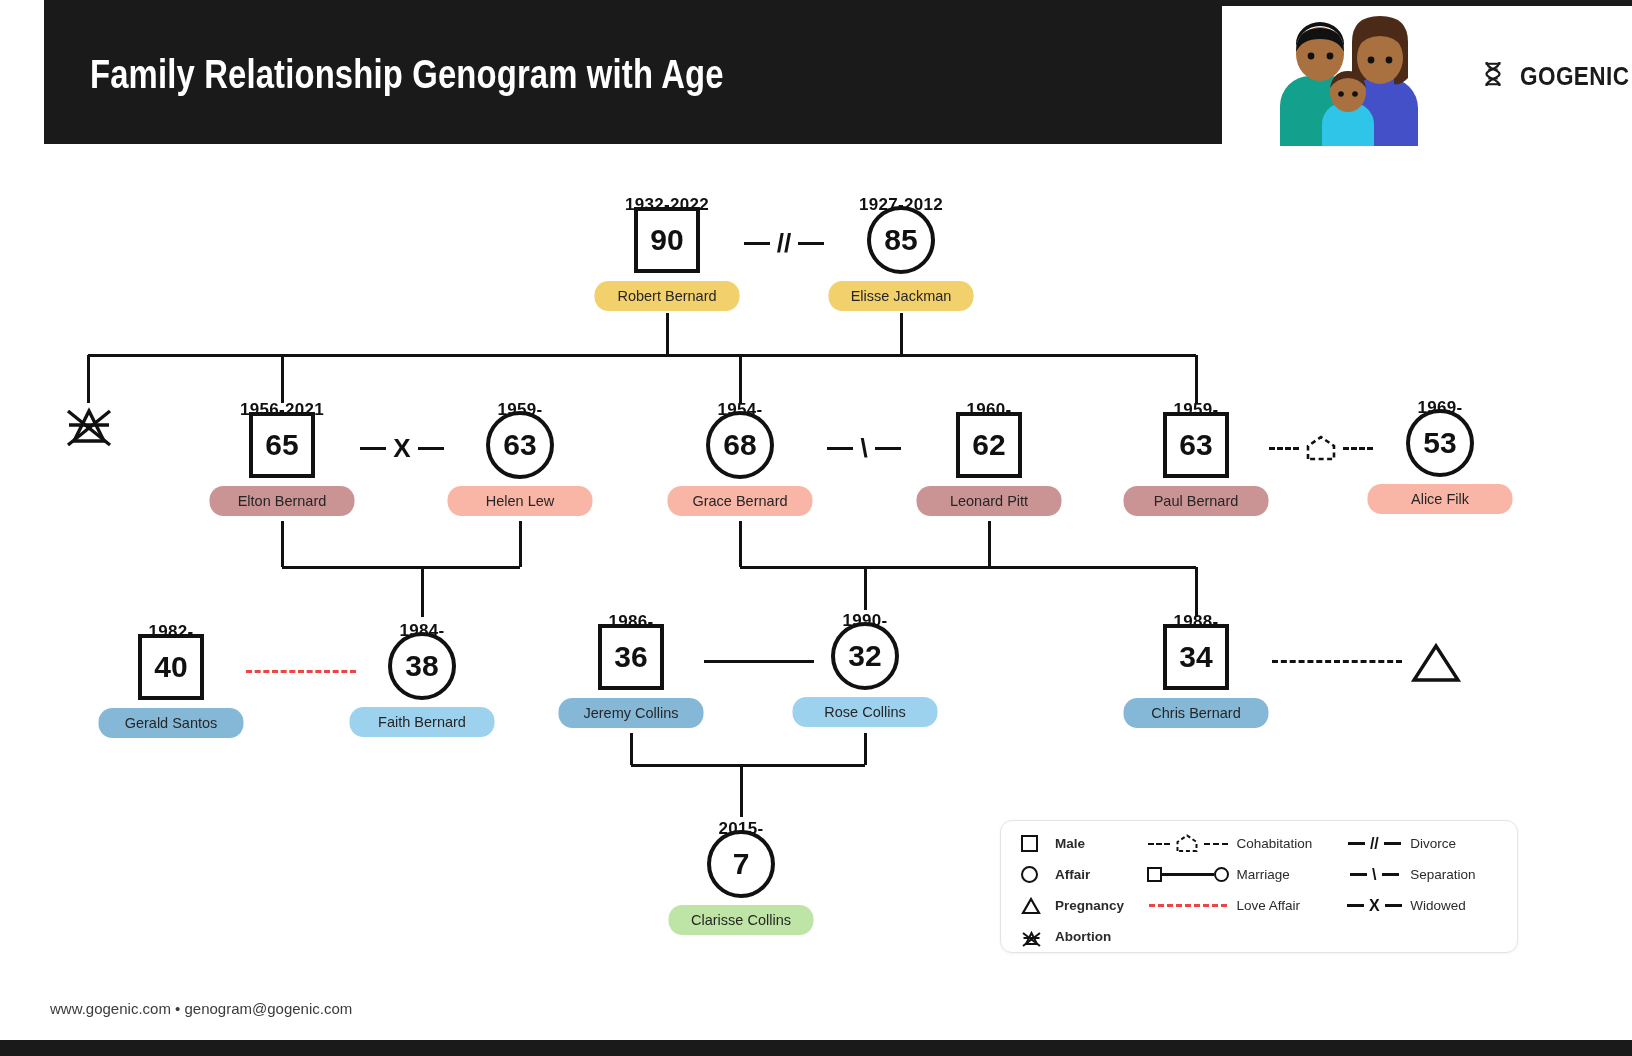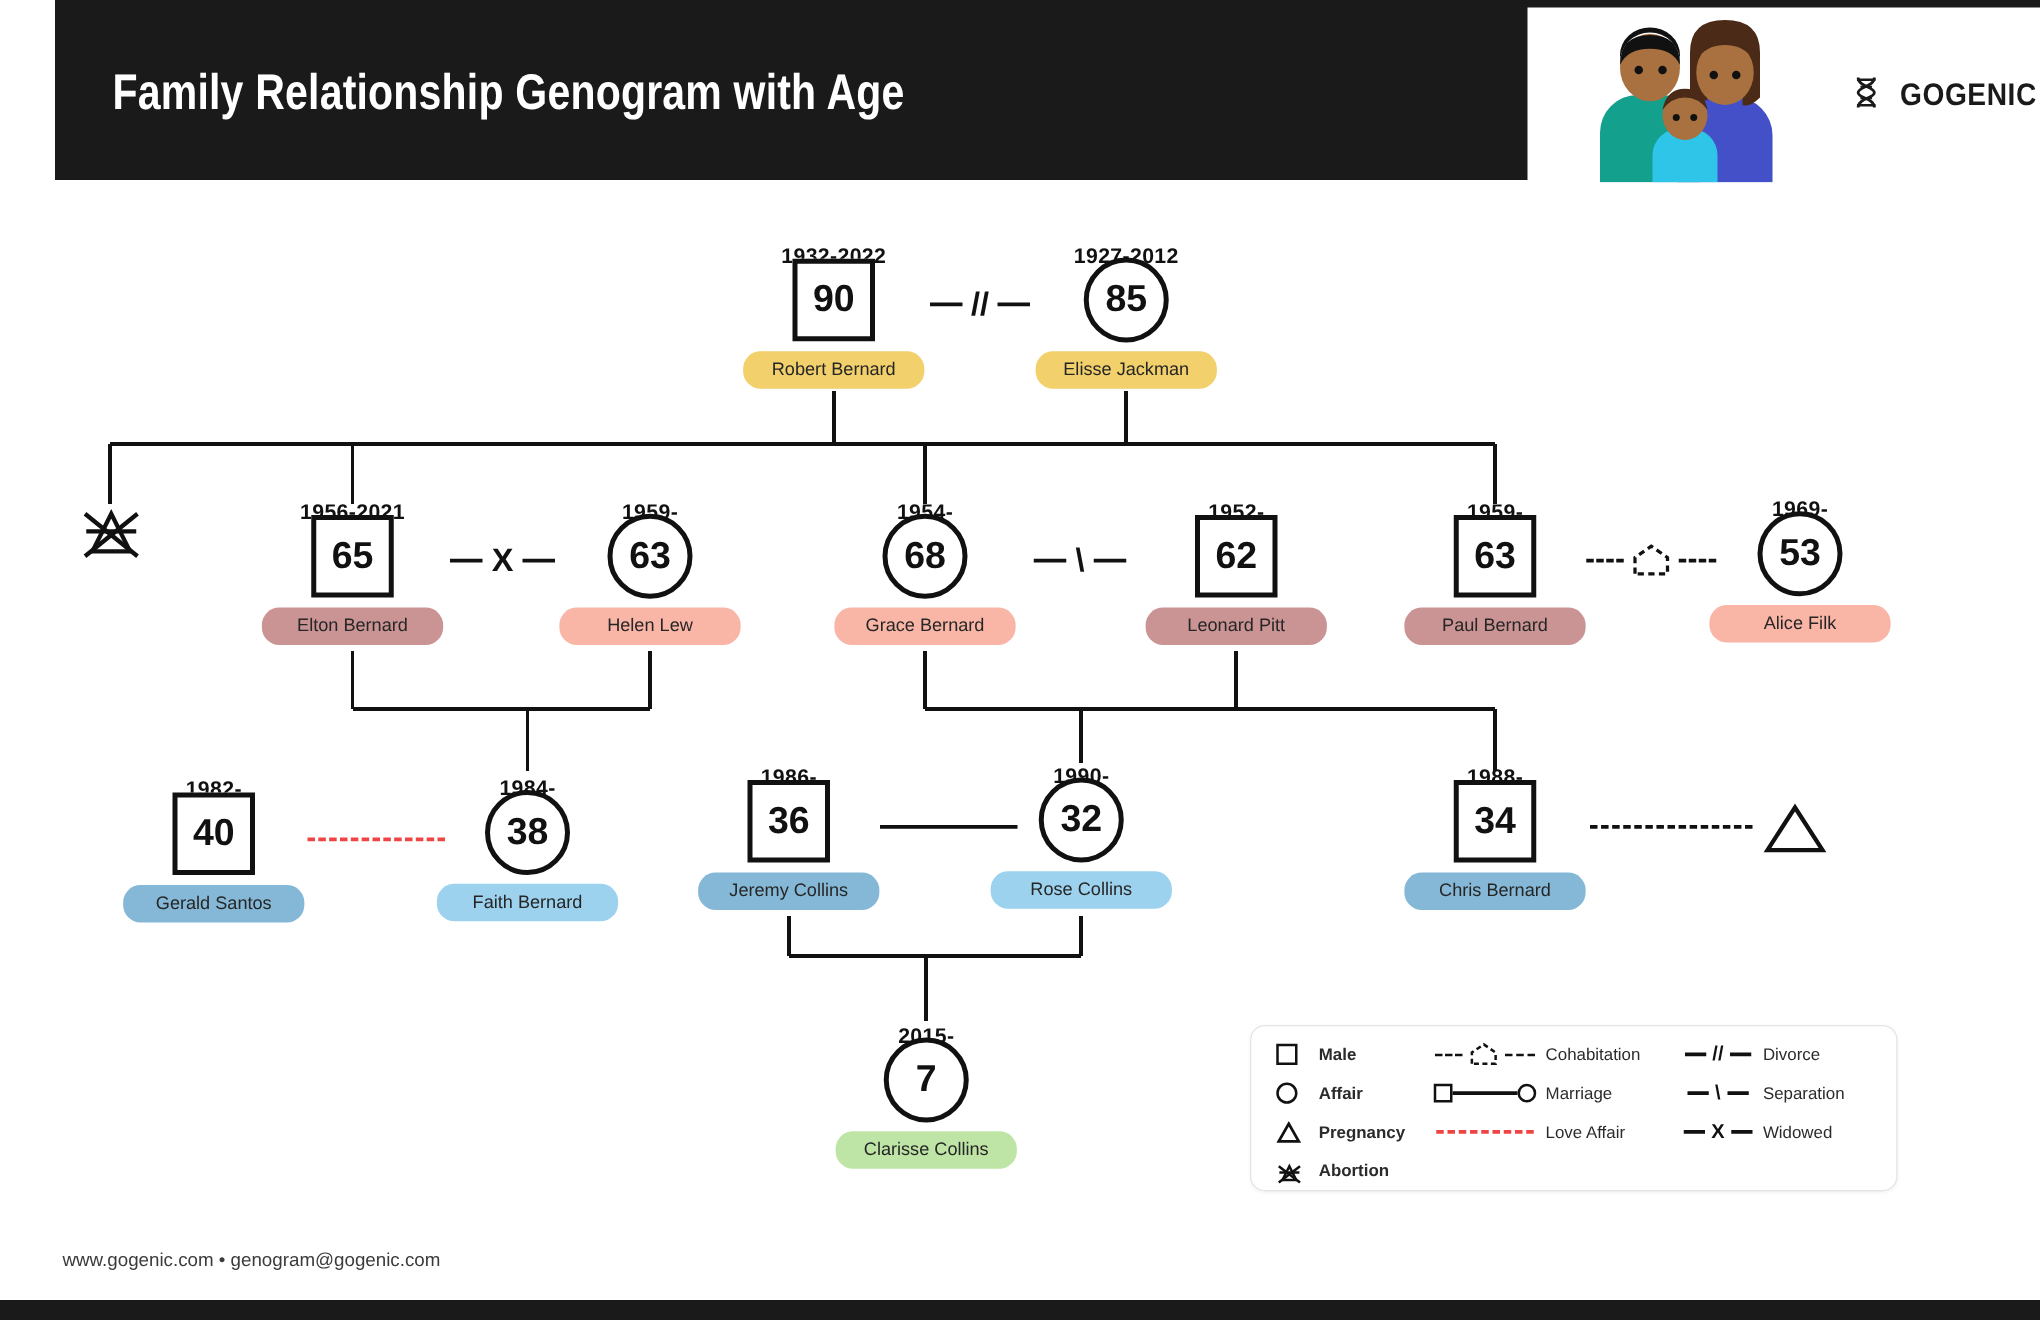--- a/index.html
+++ b/index.html
@@ -311,21 +311,21 @@
 
   <div class="person" style="left:740px; top:293px;">
     <div class="years">1954-</div>
     <div class="shape circle">
       <span class="age">68</span>
     </div>
     <div class="namebox c-female-2">Grace Bernard</div>
   </div>
 
   <div class="person" style="left:989px; top:293px;">
-    <div class="years">1952-</div>
+    <div class="years">1960-</div>
     <div class="shape square">
       <span class="age">62</span>
     </div>
     <div class="namebox c-male-2">Leonard Pitt</div>
   </div>
 
   <div class="rel" style="left:788px; top:293px; width:152px;">
     <div class="rel-inner">
       <span class="rel-dash"></span>
       <span class="rel-glyph">\</span>

